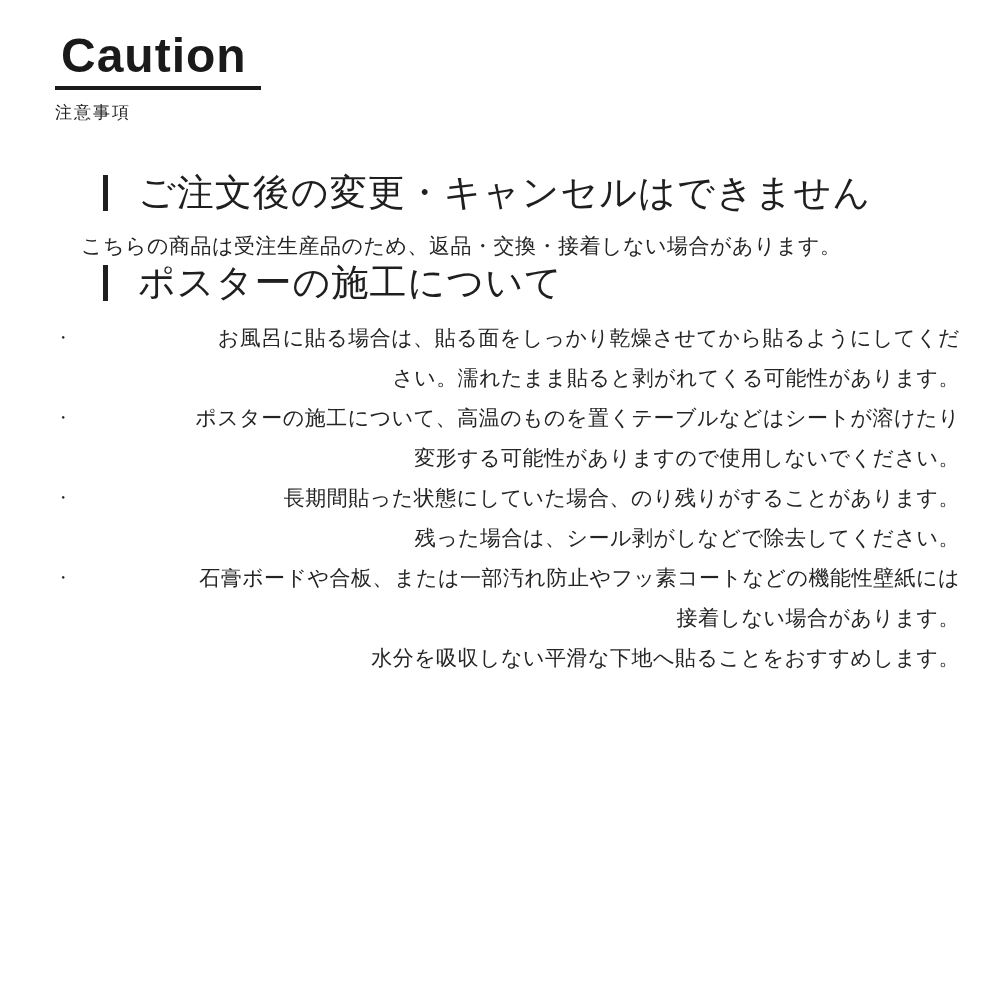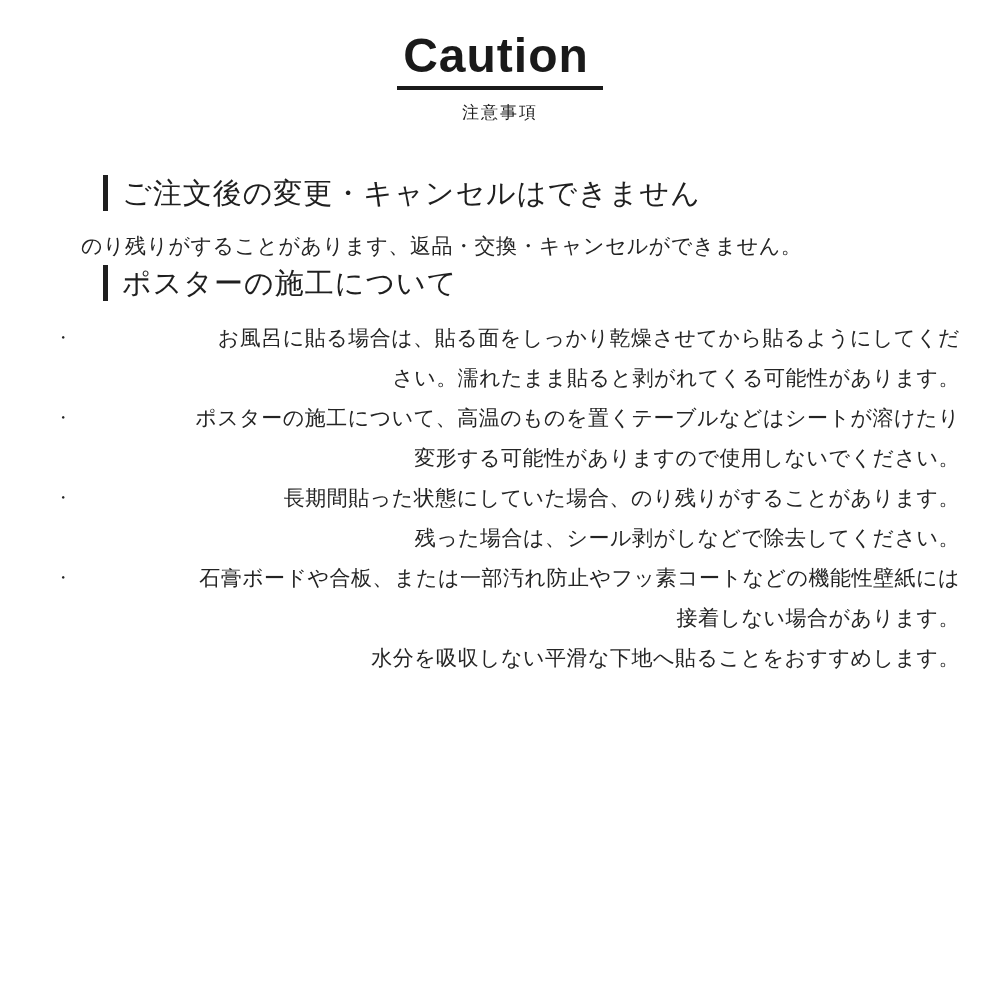--- a/index.html
+++ b/index.html
@@ -16,21 +16,21 @@
   }
   .page {
     box-sizing: border-box;
     width: 1000px;
     height: 1000px;
     padding: 28px 40px 0 55px;
   }
 
   
   .header {
-    text-align: center;
+    text-align: left;
     margin-right: 15px; 
   }
   .title {
     display: inline-block;
     font-size: 48px;
     line-height: 56px;
     font-weight: 700;
     color: #1a1a1a;
     letter-spacing: 1px;
     border-bottom: 4px solid #1a1a1a;
@@ -41,22 +41,22 @@
     font-size: 17px;
     line-height: 32px;
     color: #1a1a1a;
     letter-spacing: 2px;
   }
 
   
   .section-heading {
     display: flex;
     align-items: center;
-    gap: 14px;
-    font-size: 29px;
+    gap: 30px;
+    font-size: 37px;
     line-height: 40px;
     color: #1f1f1f;
     letter-spacing: 1px;
     padding-left: 48px;
   }
   .heading-bar {
     flex: 0 0 auto;
     width: 5px;
     height: 36px;
     background: #1f1f1f;
@@ -111,21 +111,21 @@
   <div class="header">
     <div class="title">Caution</div>
     <div class="subtitle">注意事項</div>
   </div>
 
   <div class="section section-1">
     <div class="section-heading">
       <span class="heading-bar"></span>
       <span>ご注文後の変更・キャンセルはできません</span>
     </div>
-    <div class="section-body">のり残りがすることがあります、返品・交換・キャンセルができません。</div>
+    <div class="section-body">こちらの商品は受注生産品のため、返品・交換・接着しない場合があります。</div>
   </div>
 
 
   <div class="section section-3">
     <div class="section-heading">
       <span class="heading-bar"></span>
       <span>ポスターの施工について</span>
     </div>
 
     <div class="bullet-list">

